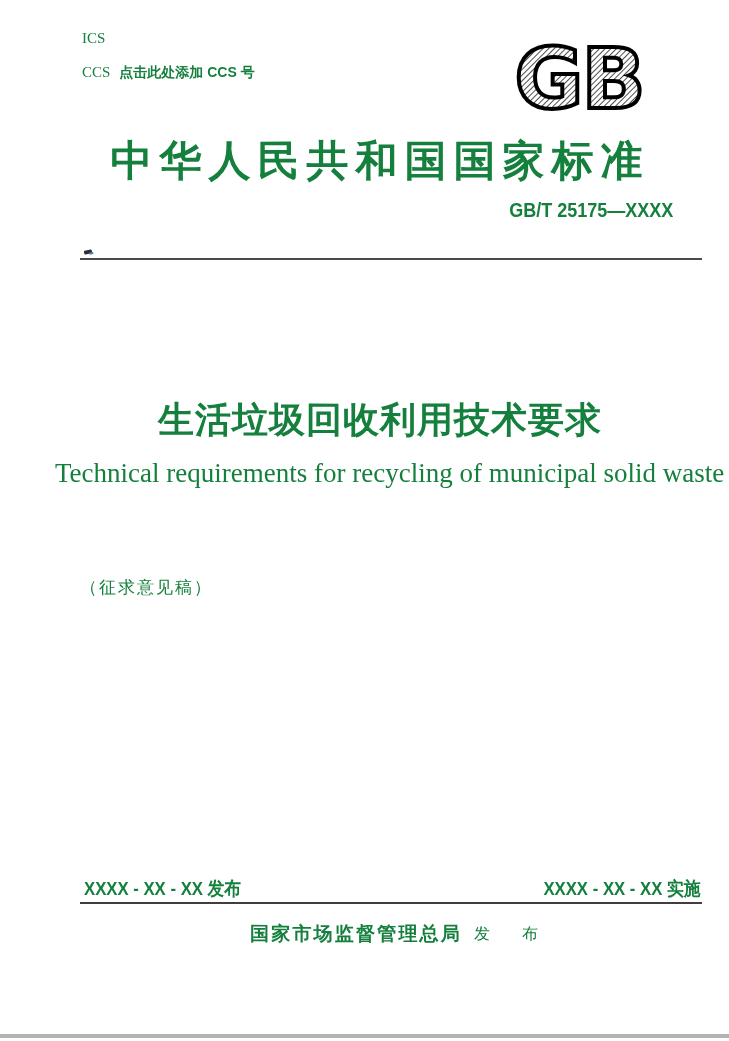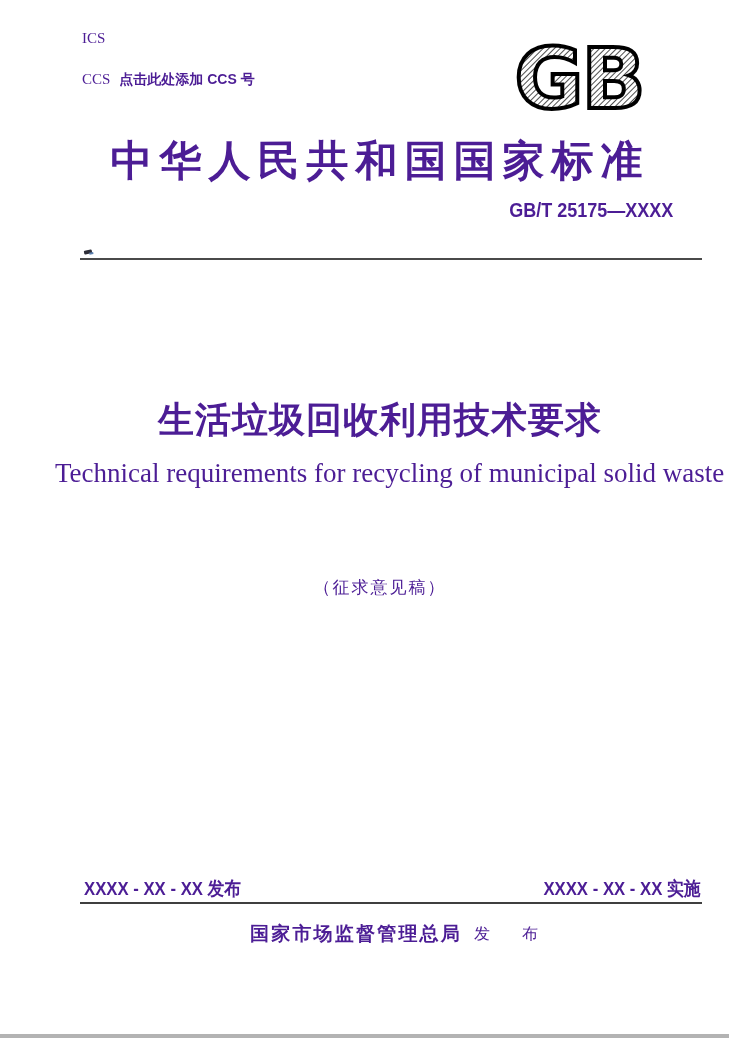--- a/index.html
+++ b/index.html
@@ -1,26 +1,26 @@
 <!DOCTYPE html>
 <html><head>
 <meta charset="utf-8">
 <style>
   html,body{margin:0;padding:0;background:#ffffff;}
   .page{
     position:relative;
     width:729px;height:1041px;
     background:#ffffff;
     font-family:"Liberation Serif", serif;
-    color:#4c1d95;
+    color:#15803d;
     overflow:hidden;
   }
   
   .ics-block{position:absolute;left:82px;top:27px;font-size:15px;line-height:23px;}
-  .ccs-row{margin-top:18px;}
+  .ccs-row{margin-top:11px;}
   .ccs-ph{font-family:"Liberation Sans", sans-serif;font-weight:bold;font-size:14px;margin-left:9px;cursor:pointer;}
   
   .gb-logo{position:absolute;left:483px;top:40px;}
   
   .std-title{
     position:absolute;left:80px;top:133px;width:600px;
     text-align:center;font-weight:bold;font-size:42px;
     letter-spacing:7px;white-space:nowrap;
     font-family:Liberation Sans, sans-serif;
   }
@@ -43,21 +43,21 @@
   .title-cn{
     position:absolute;left:80px;top:396px;width:600px;text-align:center;
     font-family:"Liberation Sans", sans-serif;font-weight:bold;font-size:36px;
     letter-spacing:1px;white-space:nowrap;
   }
   .title-en{
     position:absolute;left:55px;top:458px;width:660px;text-align:center;
     font-family:"Liberation Serif", serif;font-size:27px;white-space:nowrap;
   }
   .draft-note{
-    position:absolute;left:80px;top:576px;width:600px;text-align:center;
+    position:absolute;left:80px;top:576px;width:600px;
     font-family:Liberation Serif, serif;font-size:17px;letter-spacing:2px;
   }
   
   .date{
     position:absolute;top:876px;
     font-family:"Liberation Sans", sans-serif;font-weight:bold;font-size:19px;white-space:nowrap;
   }
   .date-issue{left:84px;transform:scaleX(0.88);transform-origin:left center;}
   .date-impl{right:29px;transform:scaleX(0.88);transform-origin:right center;}
   

